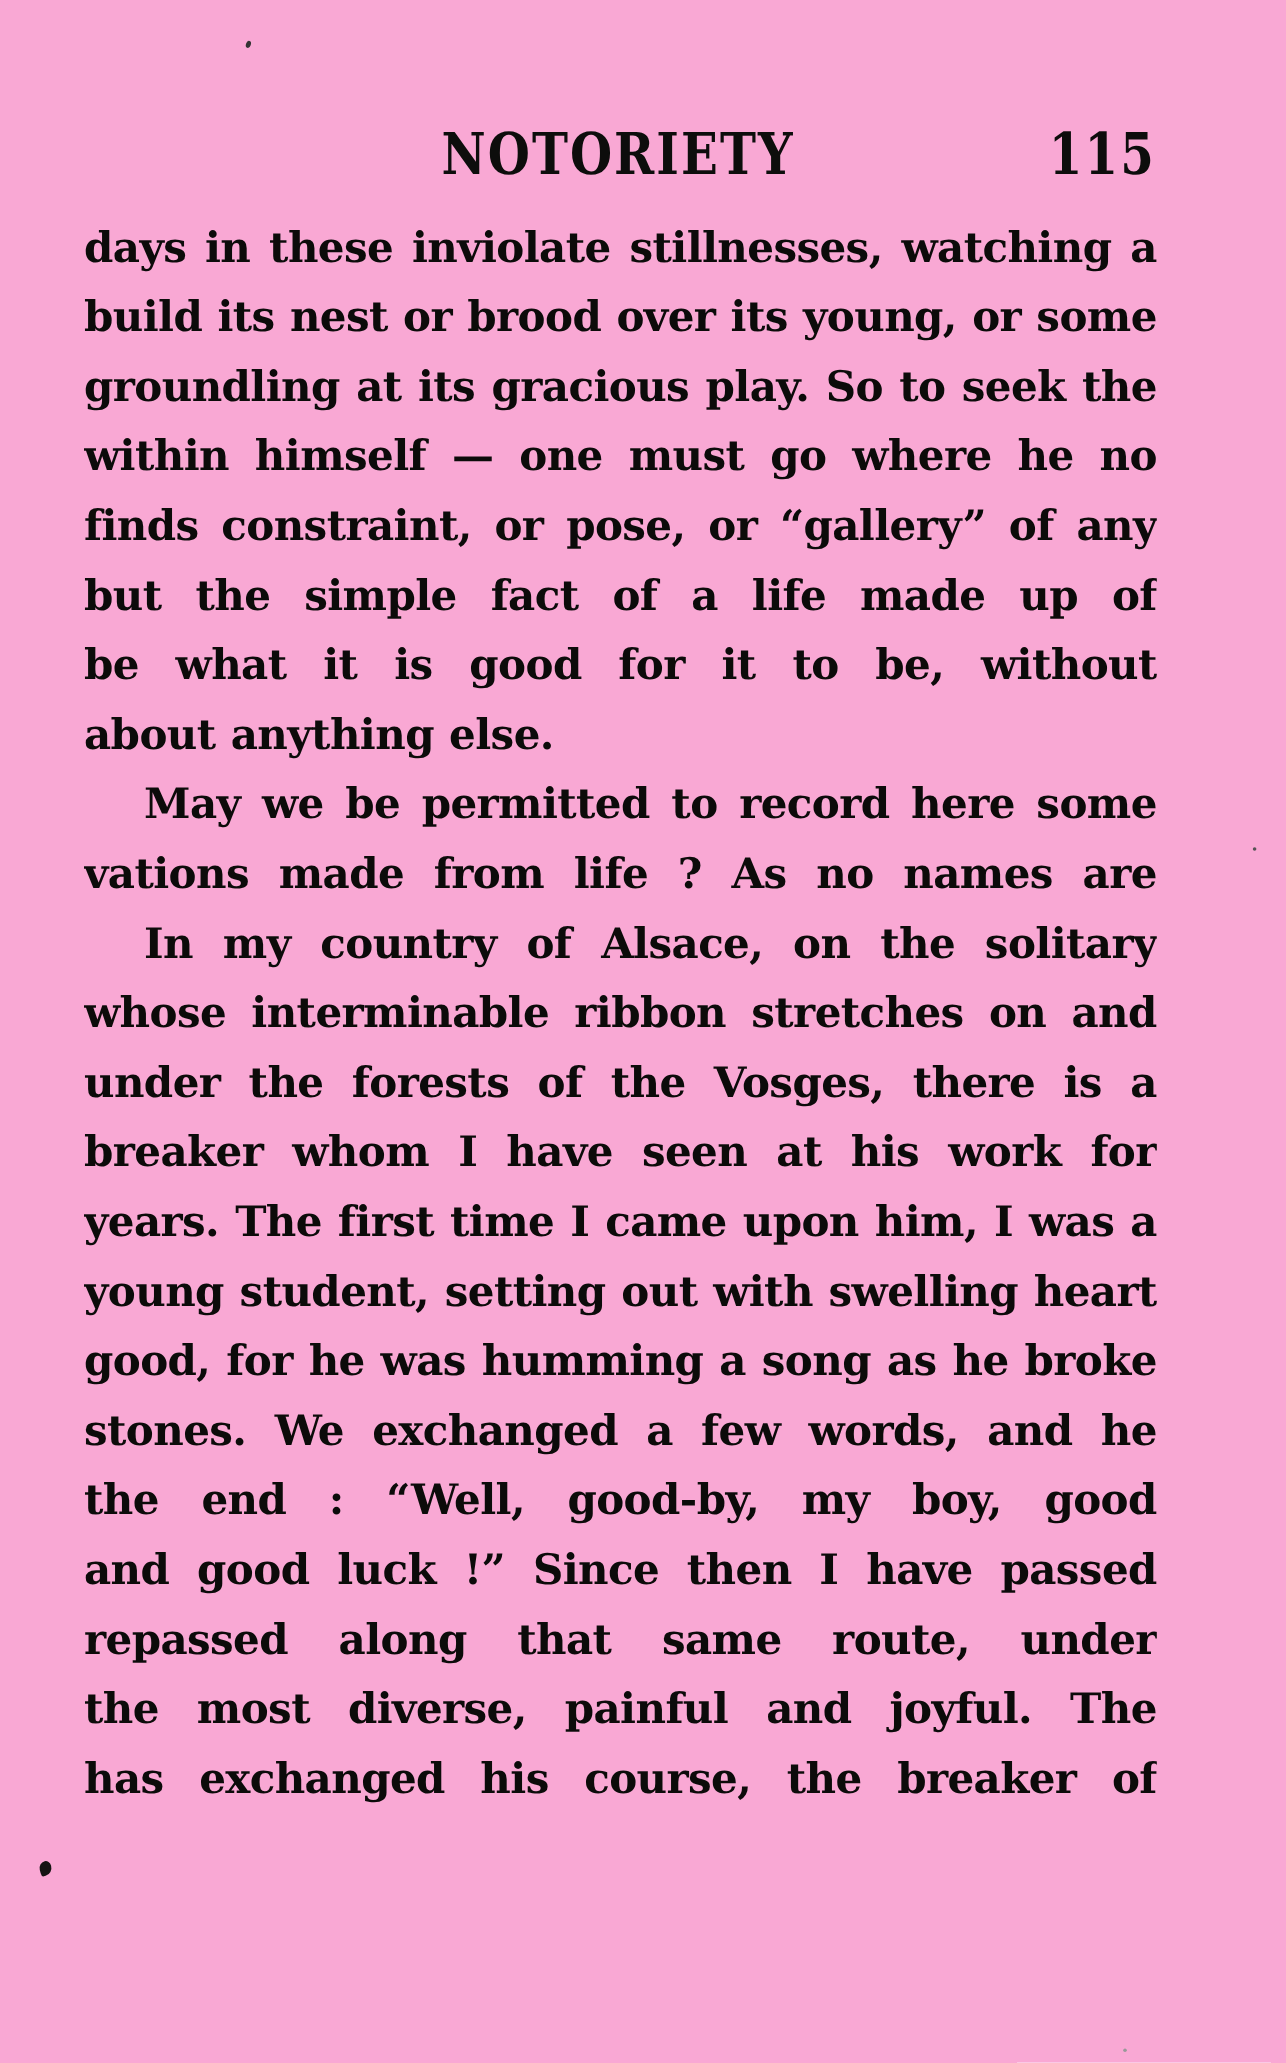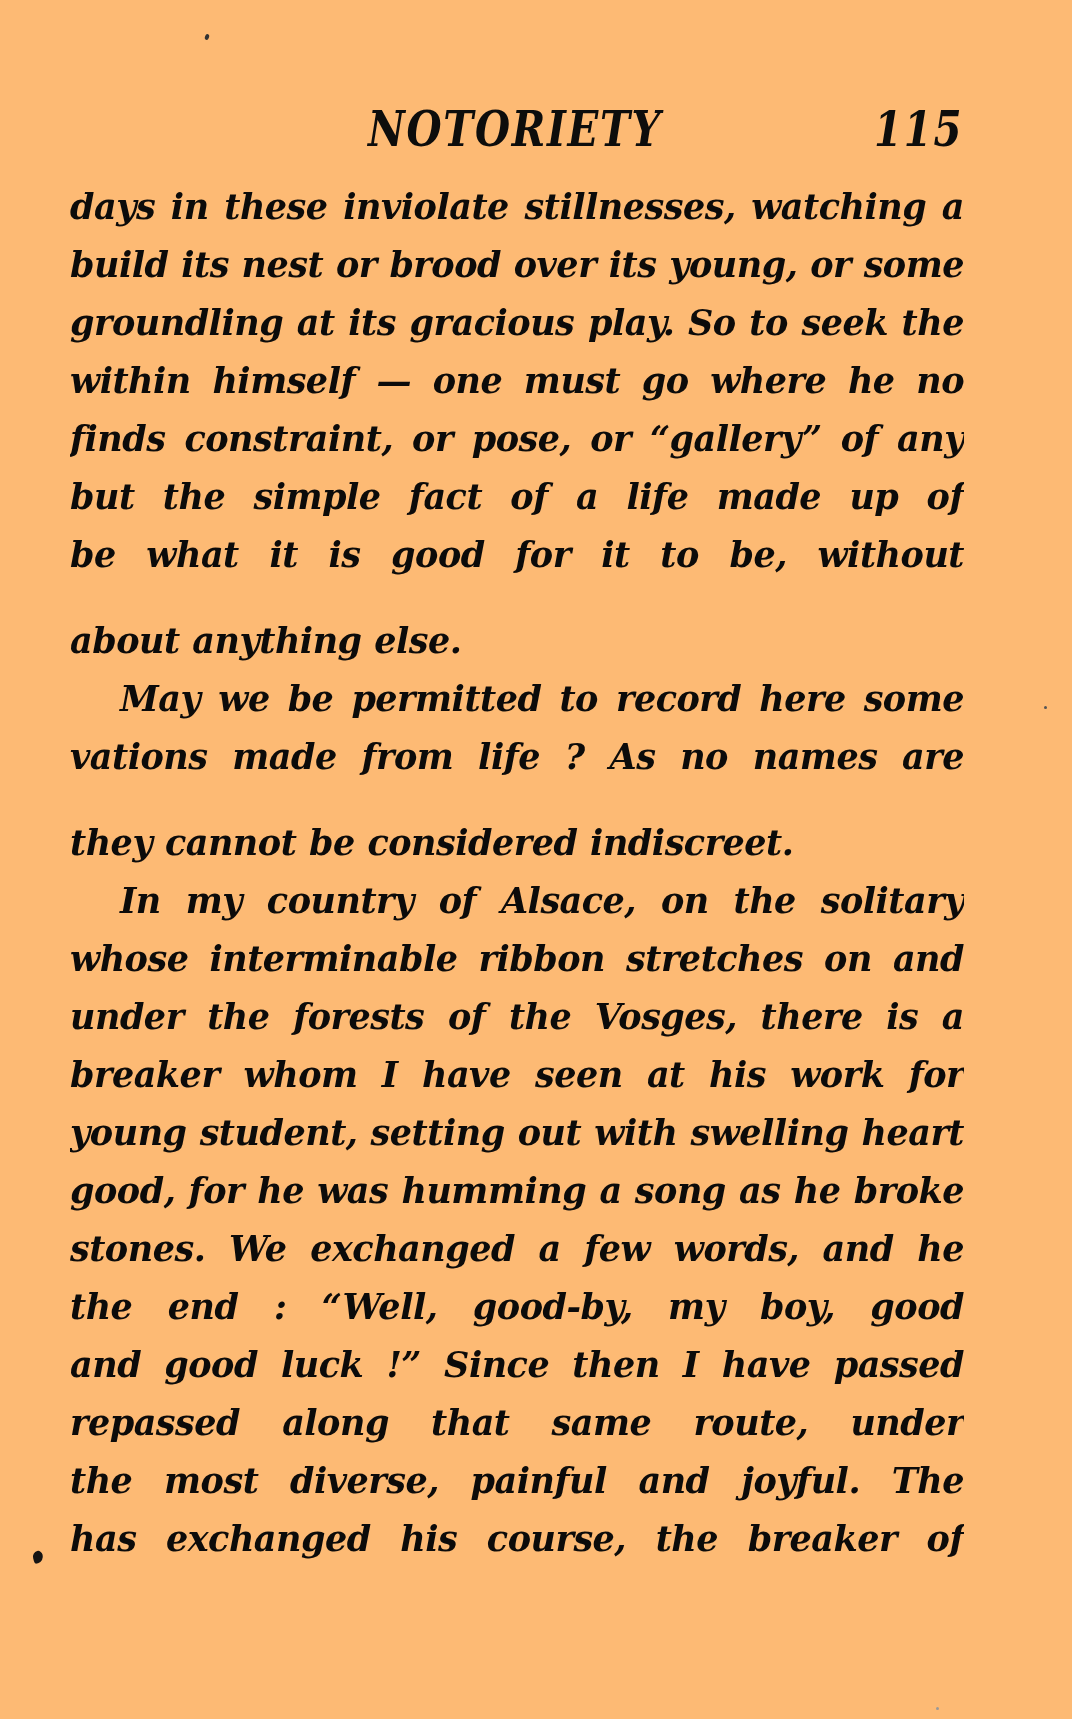--- a/index.html
+++ b/index.html
@@ -10,22 +10,21 @@
   body {
     width: 1072px;
     height: 1719px;
     overflow: hidden;
     position: relative;
     font-family: "DejaVu Serif", serif;
   }
   .page {
     position: absolute;
     inset: 0;
-    background: #fdba74;
-    font-style: italic;
+    background: #f9a8d4;
   }
   
   .head-title {
     position: absolute;
     left: 515px;
     top: 101px;
     transform: translateX(-50%) scaleX(0.84);
     transform-origin: center top;
     font-size: 48px;
     font-weight: 700;
@@ -63,21 +62,20 @@
     overflow: hidden;
     text-align: justify;
     text-align-last: justify;
   }
   .line.justify-indent {
     text-indent: 50px;
   }
   .line.left {
     text-align: left;
     text-align-last: auto;
-    margin-top: 28px;
   }
   
   .speck {
     position: absolute;
   }
   .speck-top {
     left: 205px; top: 34px; width: 4px; height: 6px;
     background: #333;
     border-radius: 50%;
     transform: rotate(20deg);
@@ -112,25 +110,25 @@
       <div class="line justify">days in these inviolate stillnesses, watching a bird</div>
       <div class="line justify">build its nest or brood over its young, or some little</div>
       <div class="line justify">groundling at its gracious play. So to seek the good</div>
       <div class="line justify">within himself — one must go where he no longer</div>
       <div class="line justify">finds constraint, or pose, or “gallery” of any sort,</div>
       <div class="line justify">but the simple fact of a life made up of wishing to</div>
       <div class="line justify">be what it is good for it to be, without troubling</div>
       <div class="line left">about anything else.</div>
       <div class="line justify-indent">May we be permitted to record here some obser-</div>
       <div class="line justify">vations made from life ? As no names are given,</div>
-      <div class="line left">they cannot be considered indiscreet.</div>
       <div class="line justify-indent">In my country of Alsace, on the solitary route</div>
       <div class="line justify">whose interminable ribbon stretches on and on</div>
       <div class="line justify">under the forests of the Vosges, there is a stone-</div>
       <div class="line justify">breaker whom I have seen at his work for thirty</div>
+      <div class="line justify">years. The first time I came upon him, I was a</div>
       <div class="line justify">young student, setting out with swelling heart for</div>
       <div class="line justify">good, for he was humming a song as he broke his</div>
       <div class="line justify">stones. We exchanged a few words, and he said at</div>
       <div class="line justify">the end : “Well, good-by, my boy, good courage</div>
       <div class="line justify">and good luck !” Since then I have passed and</div>
       <div class="line justify">repassed along that same route, under circumstances</div>
       <div class="line justify">the most diverse, painful and joyful. The student</div>
       <div class="line justify">has exchanged his course, the breaker of stones</div>
     </main>
 

